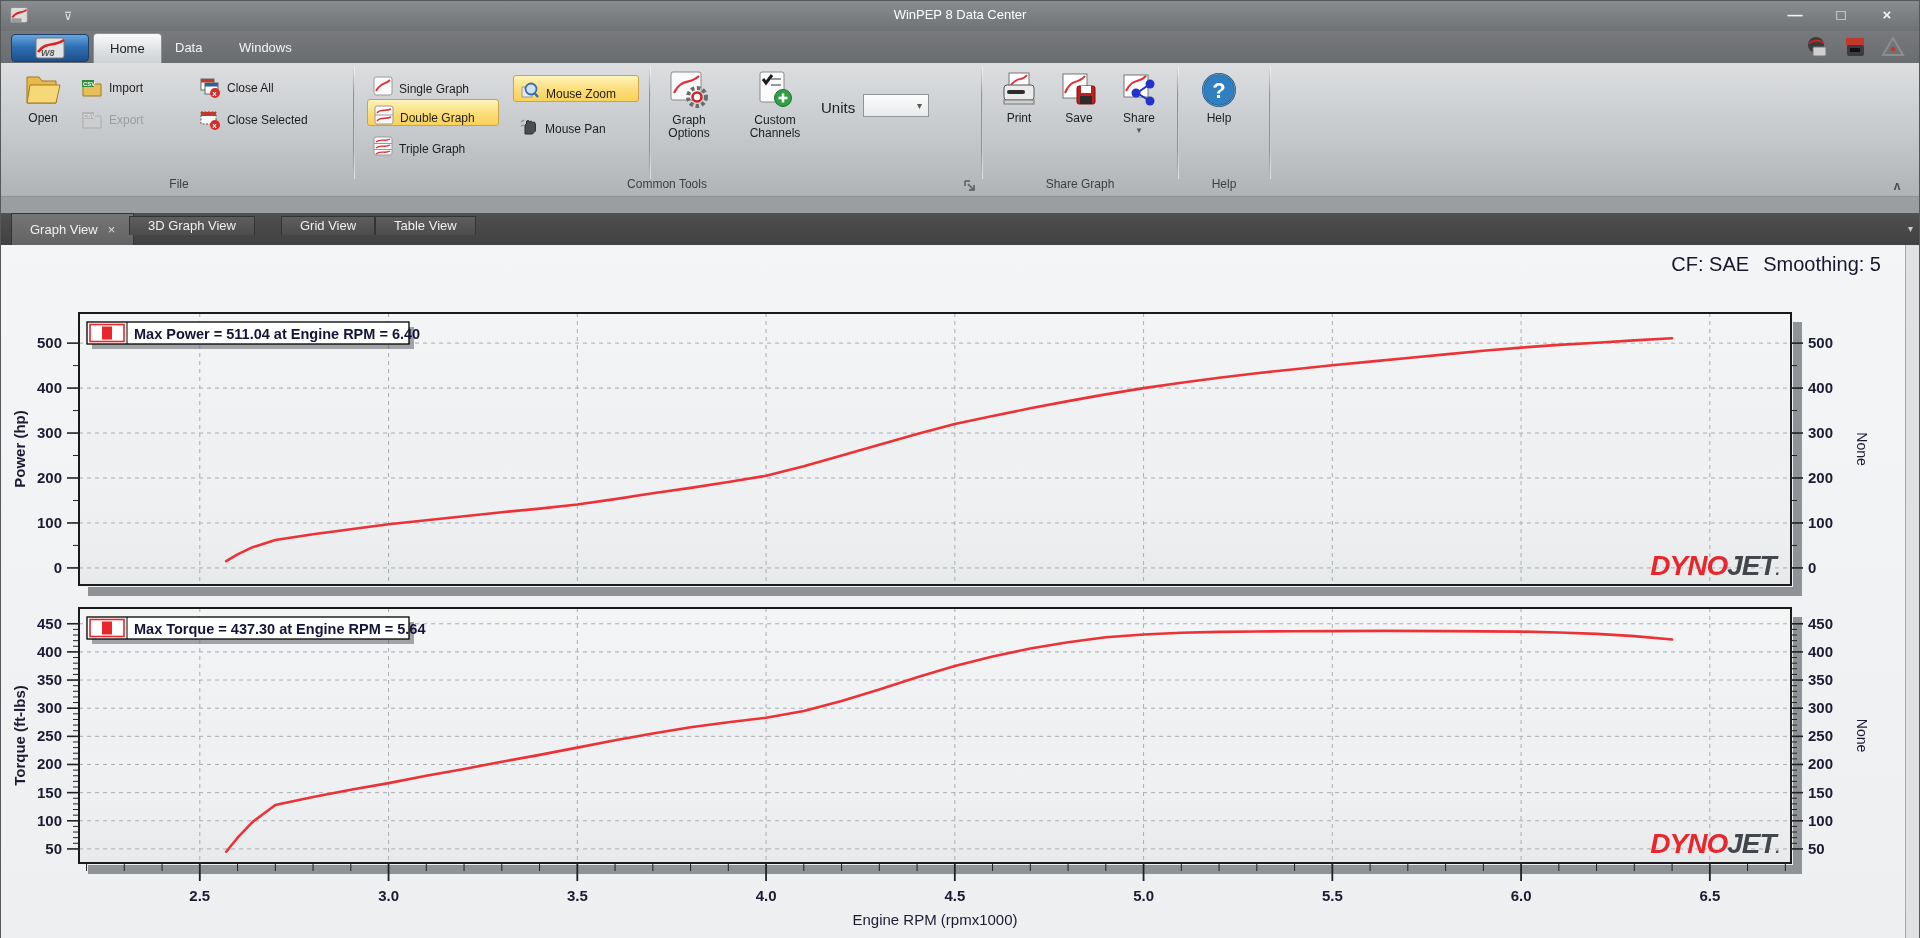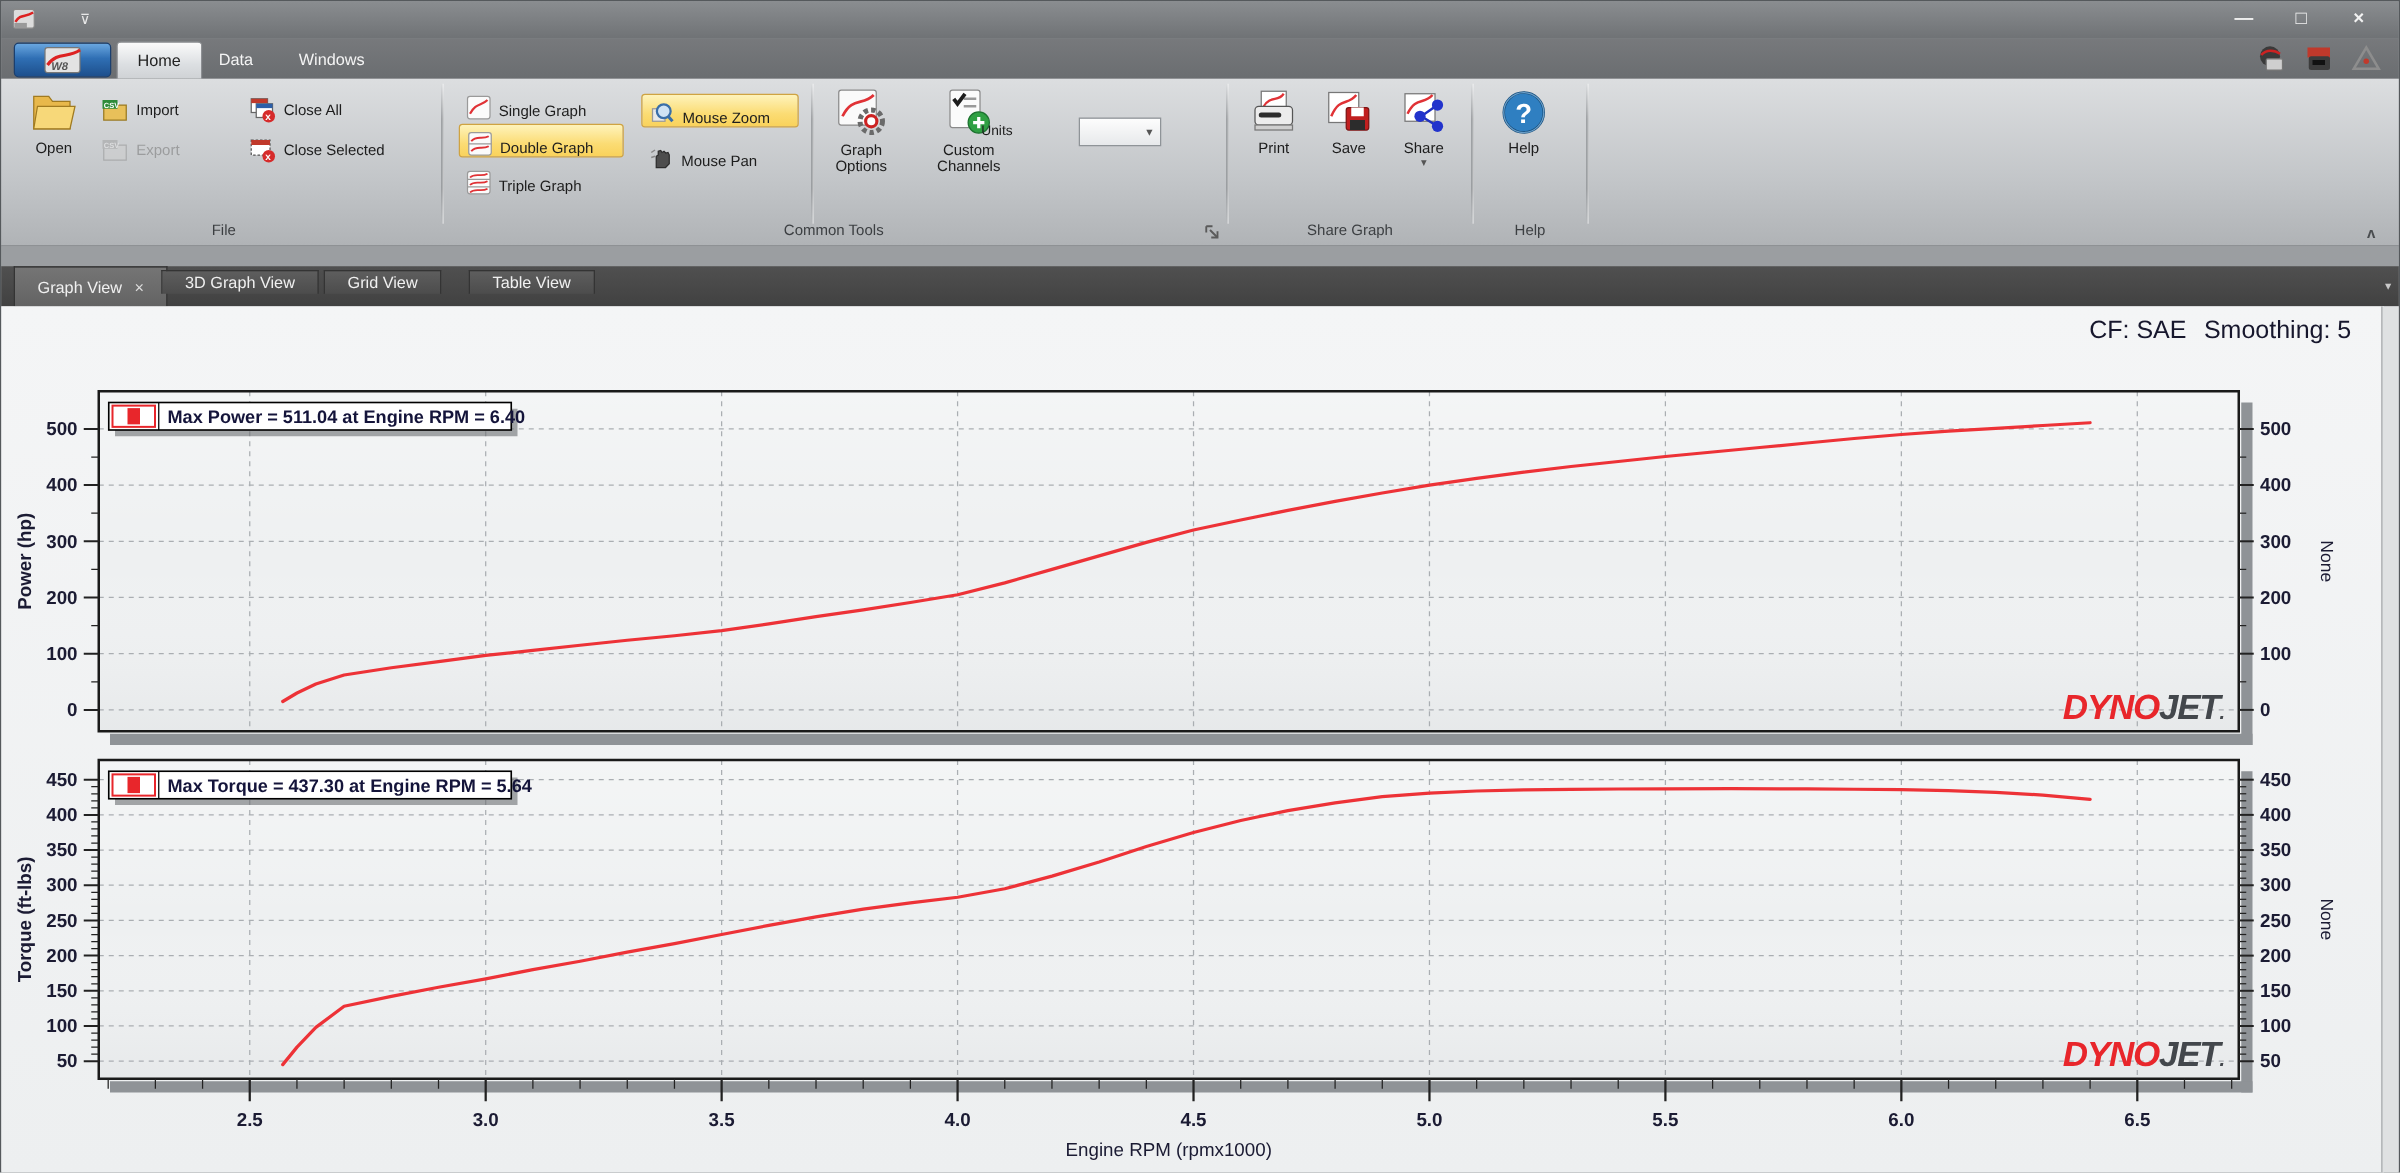--- a/index.html
+++ b/index.html
@@ -90,20 +90,21 @@
 
 <div id="win">
 
   <div class="titlebar">
     <svg class="app-ico16" viewBox="0 0 24 24">
       <rect x="2" y="3" width="20" height="18" rx="2" fill="#dcdcdc" stroke="#888"></rect>
       <path d="M4 15 C9 7,13 11,21 6" stroke="#d22" stroke-width="2.4" fill="none"></path>
       <rect x="3" y="16" width="12" height="5" fill="#9a9a9a"></rect>
     </svg>
     <div class="qat-chevron">⊽</div>
+    <div class="title-text">WinPEP 8 Data Center</div>
     <div class="win-btns">
       <div class="win-btn">—</div>
       <div class="win-btn">□</div>
       <div class="win-btn">×</div>
     </div>
   </div>
 
   <div class="ribbon-tabs">
     <div class="app-btn">
       <svg width="40" height="24" viewBox="0 0 40 24">
@@ -246,21 +247,21 @@
         <line x1="17" y1="10" x2="27" y2="10" stroke="#999" stroke-width="2"></line>
         <line x1="17" y1="16" x2="27" y2="16" stroke="#999" stroke-width="2"></line>
         <path d="M9 10 l3 4 6-8" stroke="#1c1c1c" stroke-width="3" fill="none"></path>
         <circle cx="29" cy="29" r="8.5" fill="#2fa043" stroke="#1d7330"></circle>
         <line x1="29" y1="24.5" x2="29" y2="33.5" stroke="#fff" stroke-width="2.6"></line>
         <line x1="24.5" y1="29" x2="33.5" y2="29" stroke="#fff" stroke-width="2.6"></line>
       </svg>
       <span class="btn-label">Custom Channels</span>
     </div>
 
-    <span class="btn-label" style="position:absolute; left:784px; top:36px; font-size:11px;">Units</span>
+    <span class="btn-label" style="position:absolute; left:820px; top:36px; font-size:15px;">Units</span>
     <div class="units-combo" style="left:862px; top:31px;">
       <span>▾</span>
     </div>
 
     <svg class="launcher" style="left:962px; top:116px;" viewBox="0 0 14 14">
       <path d="M2 2 h5 M2 2 v5" stroke="#5a5a5a" stroke-width="1.5" fill="none"></path>
       <line x1="5" y1="5" x2="11" y2="11" stroke="#5a5a5a" stroke-width="1.5"></line>
       <path d="M11 6 v5 h-5" stroke="#5a5a5a" stroke-width="1.5" fill="none"></path>
     </svg>
 
@@ -324,21 +325,21 @@
   <div class="gapstrip"></div>
 
   <div class="view-tabs">
     <div class="vtab active" style="left:10px;">
       <span>Graph View</span>
       <span class="vtab-close">×</span>
     </div>
     <div class="vtab" style="left:128px;">
       <span>3D Graph View</span>
     </div>
-    <div class="vtab" style="left:258px;">
+    <div class="vtab" style="left:280px;">
       <span>Grid View</span>
     </div>
     <div class="vtab" style="left:374px;">
       <span>Table View</span>
     </div>
     <div class="vt-arrow">▾</div>
   </div>
 
   <div class="content">
     <div class="hdr-cf">

